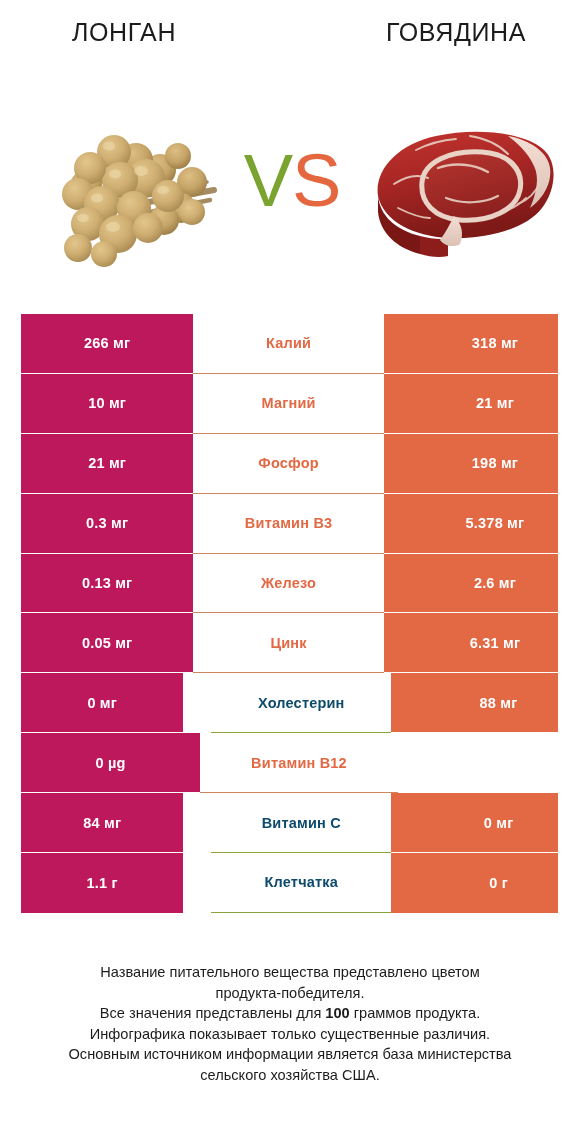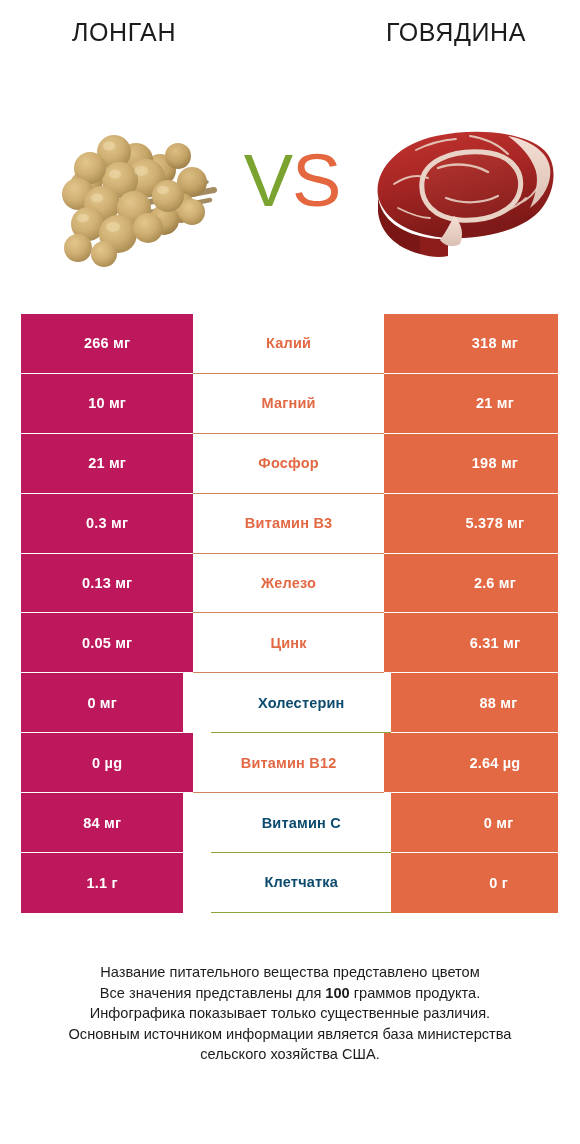--- a/index.html
+++ b/index.html
@@ -289,36 +289,36 @@
 
   <div class="row">
     <div class="cell cell-left">0 мг</div>
     <div class="cell cell-mid win-green">Холестерин</div>
     <div class="cell cell-right">88 мг</div>
   </div>
 
   <div class="row">
     <div class="cell cell-left">0 µg</div>
     <div class="cell cell-mid win-orange">Витамин B12</div>
-    <div class="cell cell-right">2.64 µg</div>
   </div>
 
   <div class="row">
     <div class="cell cell-left">84 мг</div>
     <div class="cell cell-mid win-green">Витамин C</div>
     <div class="cell cell-right">0 мг</div>
   </div>
 
   <div class="row">
     <div class="cell cell-left">1.1 г</div>
     <div class="cell cell-mid win-green">Клетчатка</div>
     <div class="cell cell-right">0 г</div>
   </div>
 
 </div>
 
 <div class="footer">
   <div>Название питательного вещества представлено цветом</div>
+  <div>продукта-победителя.</div>
   <div><span>Все значения представлены для </span><span class="b">100</span><span> граммов продукта.</span></div>
   <div>Инфографика показывает только существенные различия.</div>
   <div>Основным источником информации является база министерства</div>
   <div>сельского хозяйства США.</div>
 </div>
 
 </body></html>

